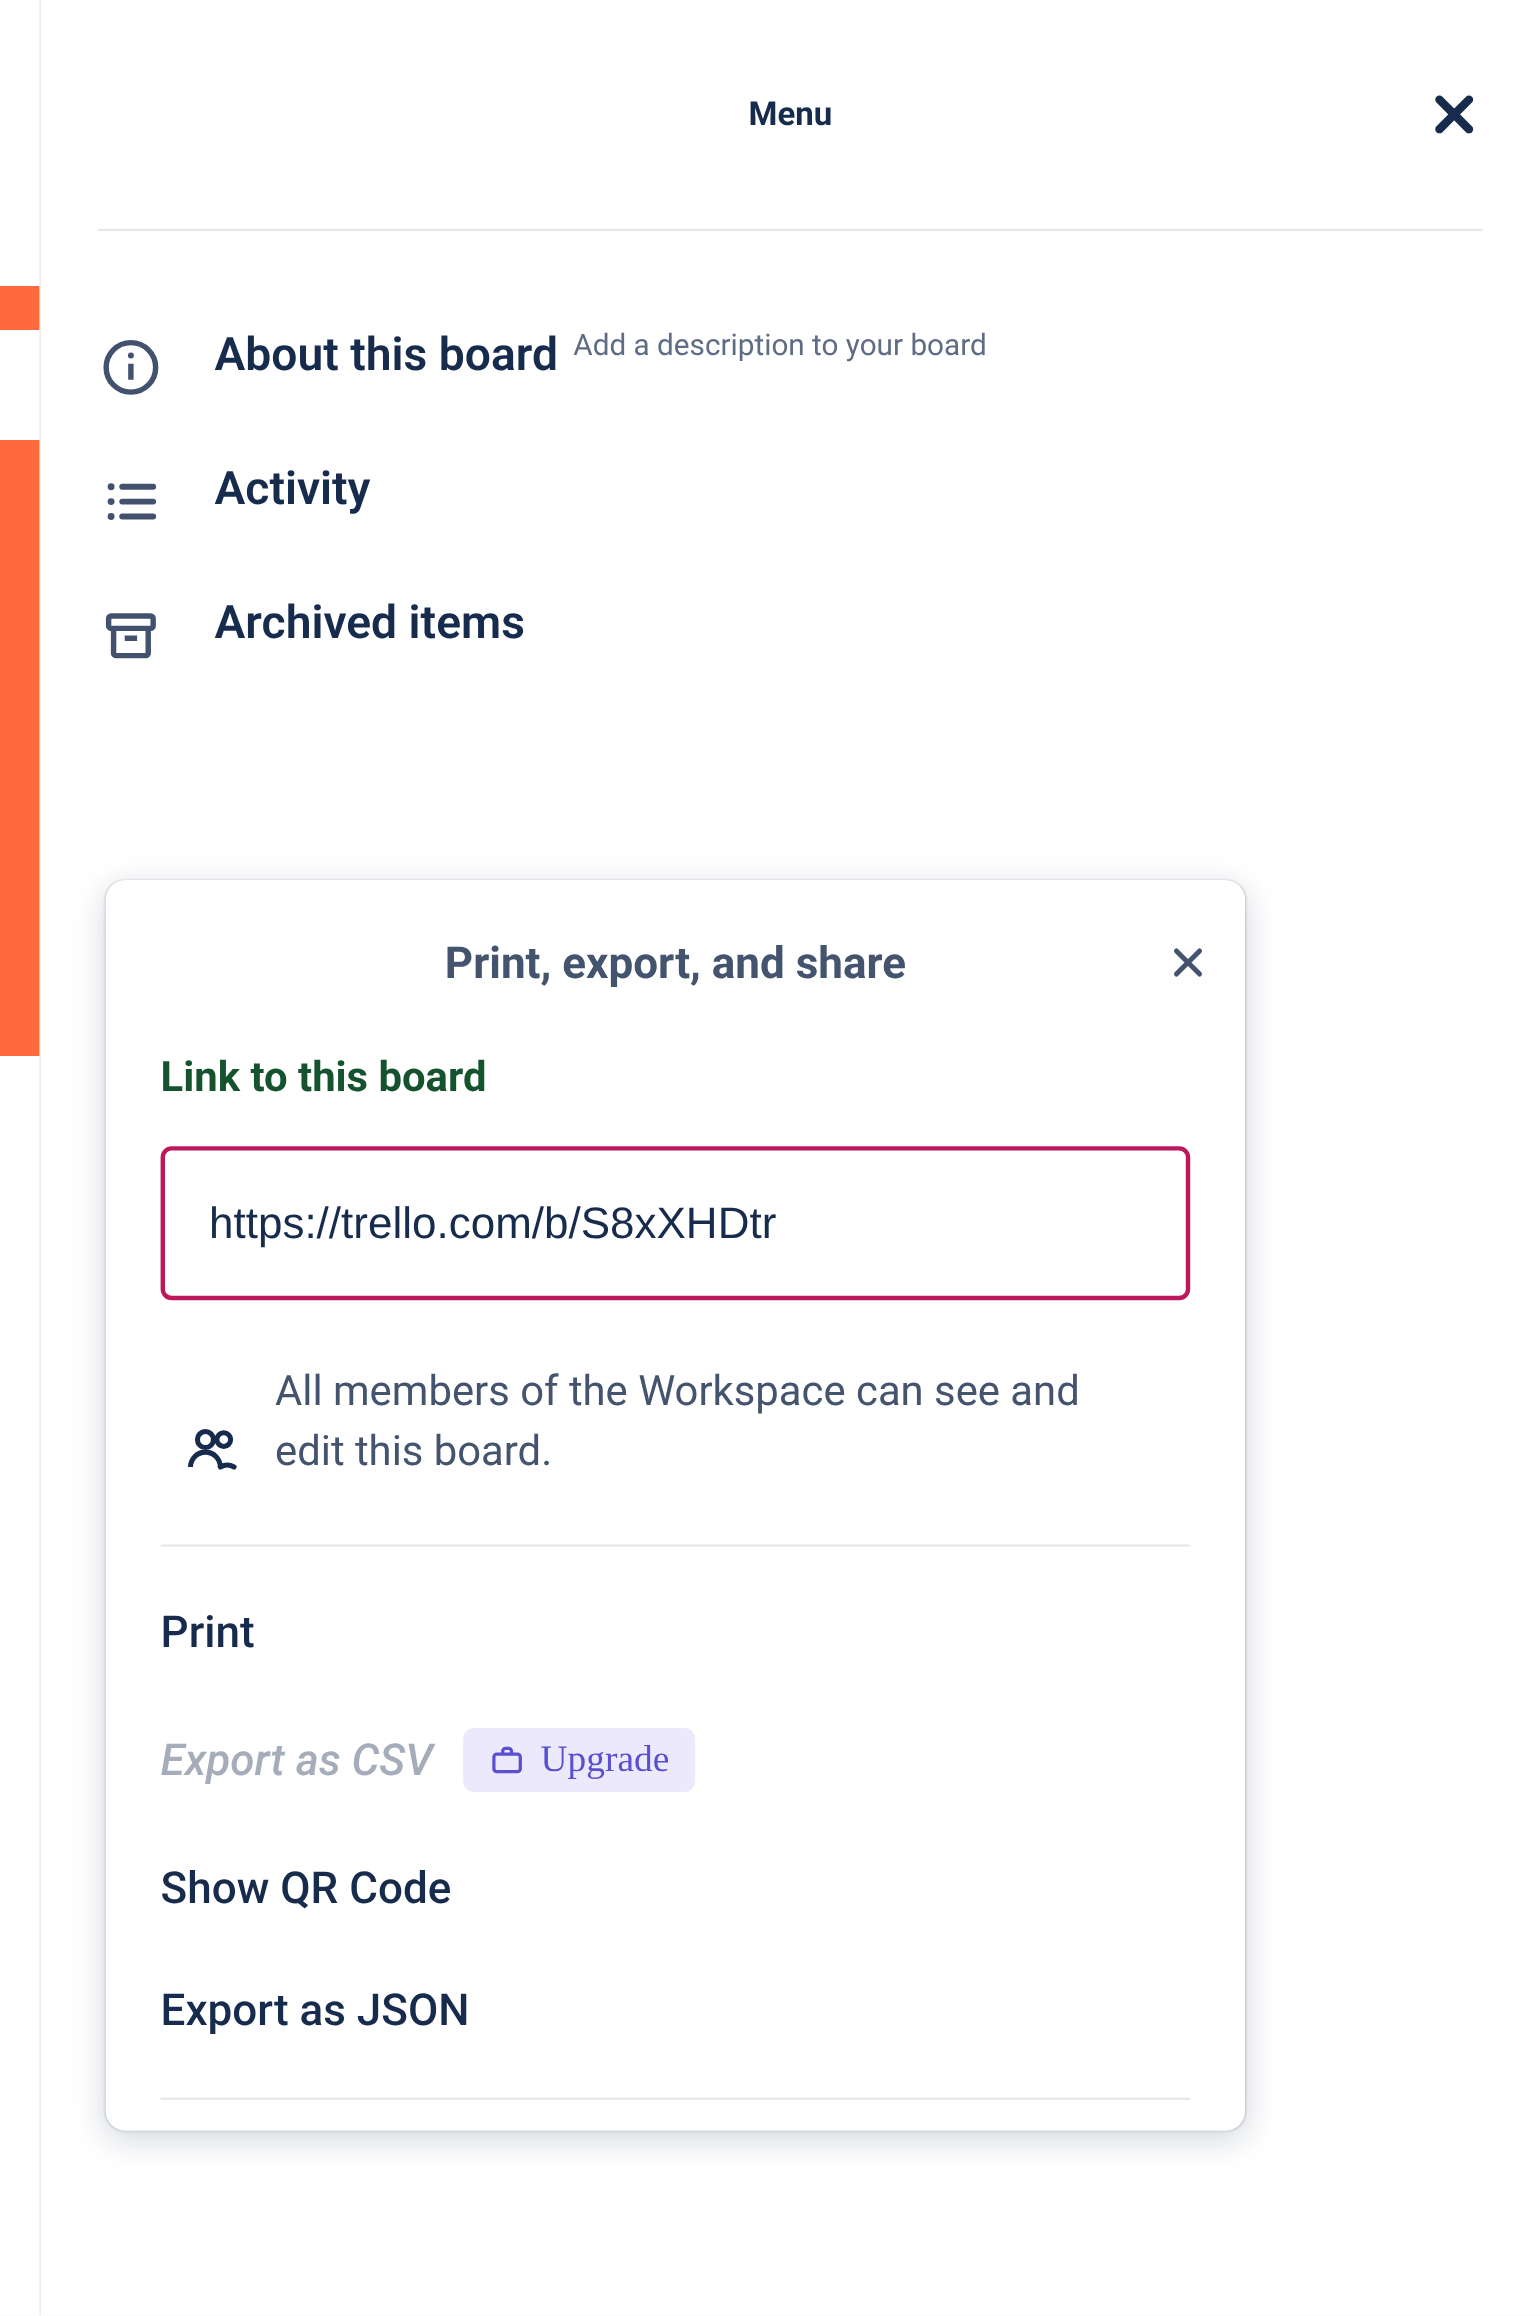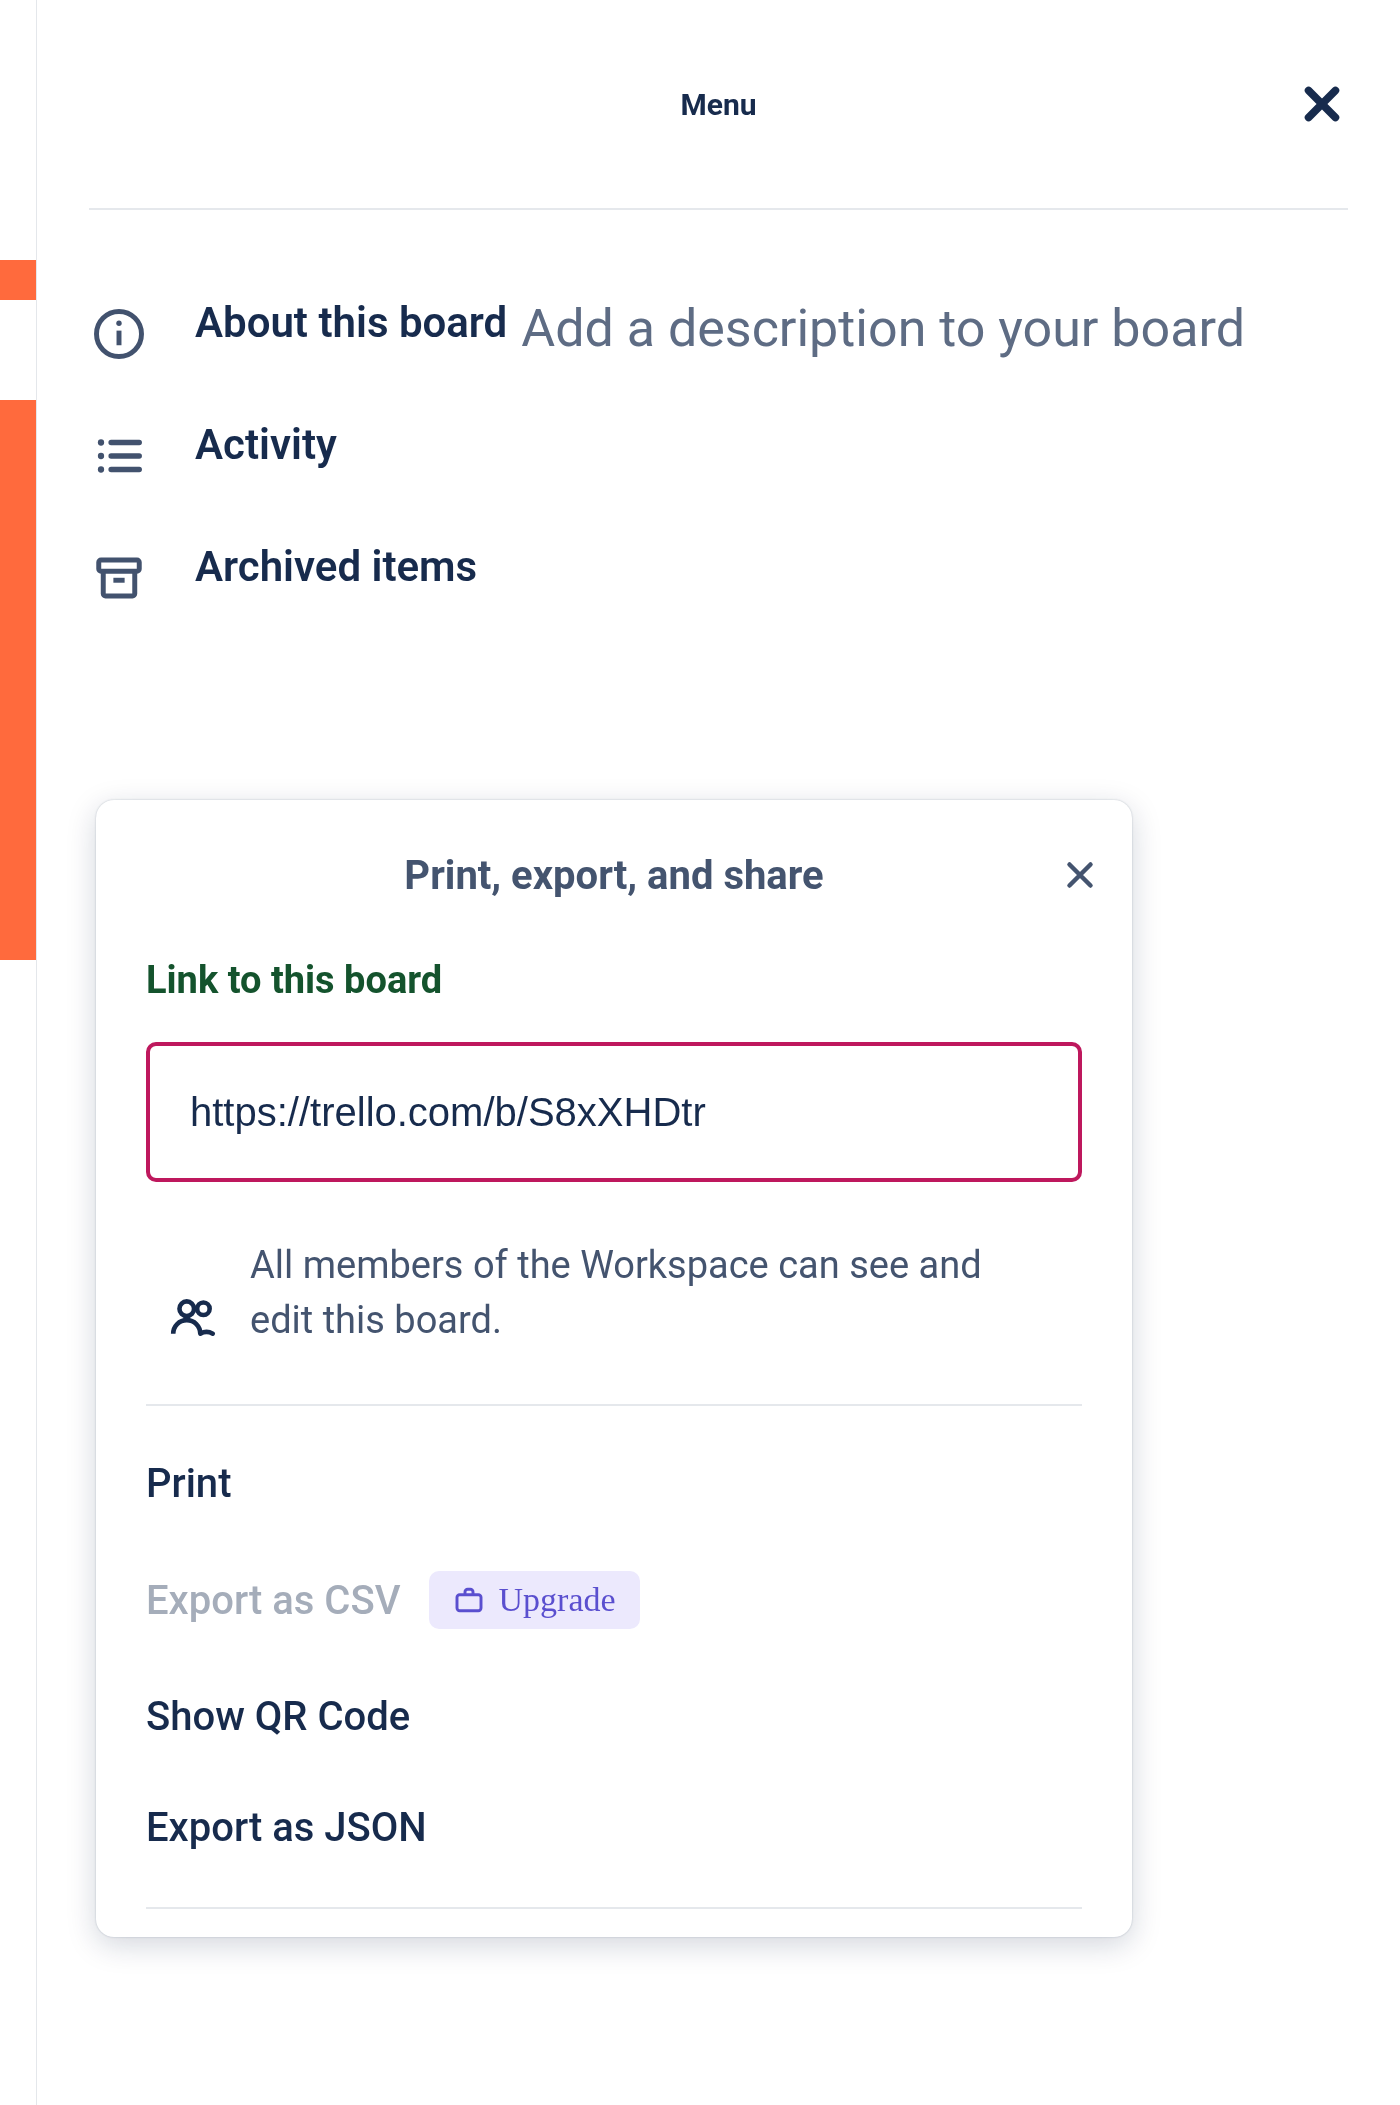--- a/index.html
+++ b/index.html
@@ -76,21 +76,21 @@
     margin-top: 6px;
   }
   .menu-icon svg { width: 54px; height: 54px; }
   .menu-text-col { display: flex; flex-direction: row; gap: 14px; }
   .menu-label {
     font-size: 42px;
     font-weight: 600;
     color: #172b4d;
   }
   .menu-sub {
-    font-size: 52px;
+    font-size: 27px;
     font-weight: 400;
     color: #5e6c84;
   }
 
   
   .popover {
     position: absolute;
     left: 96px;
     top: 800px;
     width: 1036px;
@@ -172,20 +172,21 @@
     align-items: center;
     gap: 28px;
     padding: 32px 0;
     font-size: 40px;
     font-weight: 500;
     color: #172b4d;
     cursor: pointer;
   }
   .action-item.disabled .action-label {
     color: #a5adba;
+    font-style: italic;
   }
   .badge {
     display: inline-flex;
     align-items: center;
     gap: 14px;
     background: #ece9fd;
     color: #5a4fcf;
     font-size: 34px;
     font-weight: 500;
     padding: 10px 24px;

